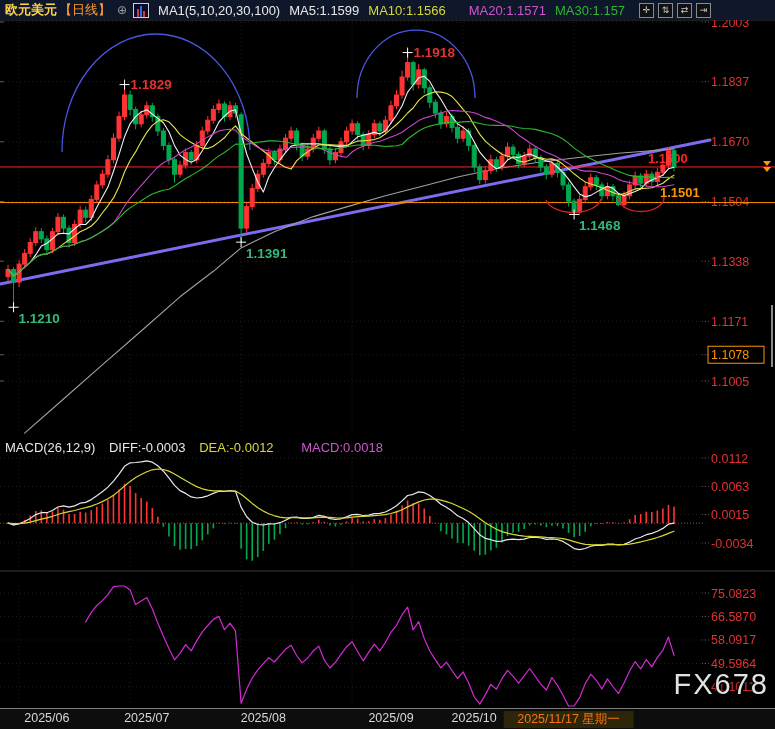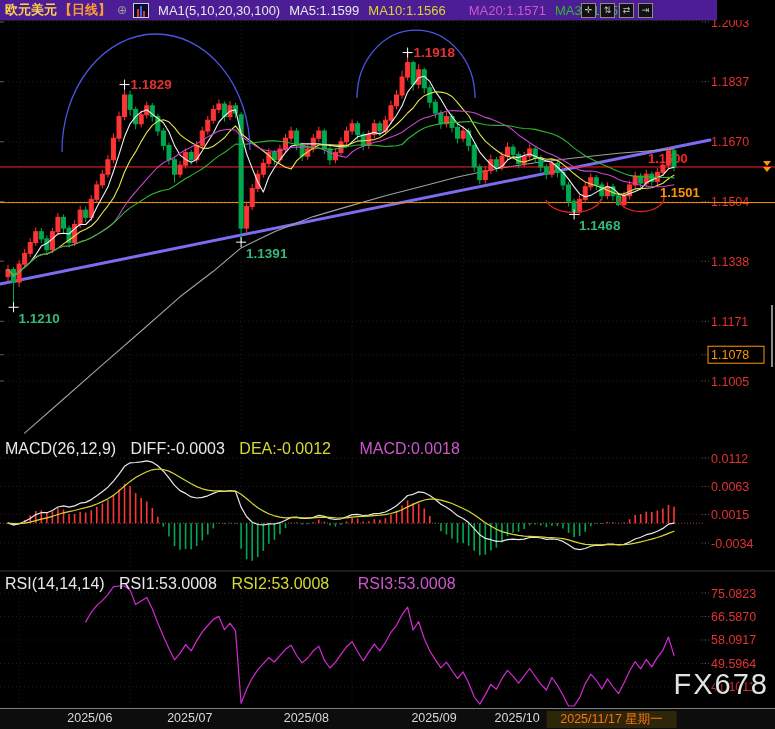--- a/index.html
+++ b/index.html
@@ -1,43 +1,43 @@
 <!DOCTYPE html>
 <html><head>
 <meta charset="utf-8">
 <style>
   html,body{margin:0;padding:0;background:#000;}
   #app{position:relative;width:775px;height:729px;background:#000;overflow:hidden;
        font-family:"Liberation Sans","DejaVu Sans",sans-serif;}
   
-  #topbar{position:absolute;left:0;top:0;width:717px;height:20px;background:#4c1d95;
+  #topbar{position:absolute;left:0;top:0;width:775px;height:20px;background:#0f172a;
           border-bottom:1px solid #1c1c1c;display:flex;align-items:center;font-size:13px;}
   #topbar .sym{color:#ffd24a;margin-left:5px;font-weight:bold;}
-  #topbar .per{color:#ff9d2e;margin-left:2px;font-weight:bold;}
+  #topbar .per{color:#ff9d2e;margin-left:2px;font-weight:normal;}
   #topbar .addico{color:#9a9a9a;margin-left:6px;font-size:12px;cursor:pointer;}
   #topbar .chartico{margin-left:6px;width:14px;height:13px;border:1px solid #cfcfcf;
           display:inline-flex;align-items:flex-end;justify-content:center;gap:1px;background:#0a0a2a;cursor:pointer;}
   #topbar .chartico i{display:block;width:2px;}
   .lg{margin-left:9px;white-space:nowrap;}
   .w{color:#e8e8e8;} .y{color:#d8d832;} .m{color:#cf55cf;padding-left:14px;} .g{color:#33b433;}
   #toolbar{position:absolute;right:64px;top:3px;display:flex;gap:4px;}
   .tbico{width:13px;height:13px;border:1px solid #8a8a8a;color:#c8c8c8;font-size:9px;
          line-height:12px;text-align:center;cursor:pointer;background:#111;}
   svg{position:absolute;left:0;display:block;}
   #svg-main{top:20px;}
   #svg-macd{top:435px;}
   #svg-rsi{top:572px;}
-  .hdr{position:absolute;left:5px;font-size:16px;white-space:nowrap;z-index:5;}
+  .hdr{position:absolute;left:5px;font-size:13px;white-space:nowrap;z-index:5;}
   #macd-hdr{top:440px;}
   #rsi-hdr{top:575px;}
   .hdr span{margin-right:10px;}
   
   #xaxis{position:absolute;left:0;top:708px;width:775px;height:21px;background:#0d0d0d;
          border-top:1px solid #7d7d7d;}
-  #xaxis .xl{position:absolute;top:2px;transform:translateX(-50%);font-size:12.5px;color:#d8d8d8;white-space:nowrap;margin-left:43px;}
+  #xaxis .xl{position:absolute;top:2px;transform:translateX(-50%);font-size:12.5px;color:#d8d8d8;white-space:nowrap;}
   #xaxis .xl.hl{color:#f97316;background:#2e2608;padding:0 14px;}
   #watermark{position:absolute;top:668px;right:6px;font-size:29px;letter-spacing:2px;color:#e2e2e2;
          z-index:6;text-shadow:1px 1px 0 #000,-1px -1px 0 #000,0 0 4px #000;}
 </style>
 </head>
 <body>
 
 <div id="app">
 
   <div id="topbar">
@@ -523,26 +523,20 @@
       <line x1="646.25" y1="523.2064" x2="646.25" y2="511.6433769752359" stroke="#ff3434" stroke-width="1.6"></line>
       <line x1="651.8" y1="523.2064" x2="651.8" y2="511.93532861928156" stroke="#ff3434" stroke-width="1.6"></line>
       <line x1="657.35" y1="523.2064" x2="657.35" y2="510.5624831543354" stroke="#ff3434" stroke-width="1.6"></line>
       <line x1="662.9" y1="523.2064" x2="662.9" y2="508.6185064245874" stroke="#ff3434" stroke-width="1.6"></line>
       <line x1="668.4499999999999" y1="523.2064" x2="668.4499999999999" y2="504.9655251604545" stroke="#ff3434" stroke-width="1.6"></line>
       <line x1="674" y1="523.2064" x2="674" y2="506.7907323794197" stroke="#ff3434" stroke-width="1.6"></line>
       <polyline points="8.0,523.2 13.6,524.8 19.1,523.8 24.6,521.5 30.2,518.4 35.8,514.6 41.3,512.7 46.9,512.7 52.4,510.5 57.9,507.0 63.5,505.9 69.0,507.1 74.6,505.9 80.1,503.2 85.7,502.4 91.3,499.6 96.8,495.8 102.3,491.8 107.9,487.1 113.5,481.1 119.0,474.1 124.5,466.3 130.1,462.8 135.6,462.5 141.2,461.9 146.8,460.9 152.3,462.2 157.8,465.8 163.4,471.2 168.9,477.8 174.5,485.4 180.0,490.6 185.6,493.4 191.2,496.9 196.7,498.0 202.3,497.4 207.8,495.8 213.3,493.4 218.9,491.2 224.4,491.5 230.0,490.7 235.5,491.3 241.1,507.1 246.7,516.8 252.2,522.2 257.8,524.5 263.3,525.0 268.8,523.9 274.4,524.0 279.9,522.7 285.5,520.2 291.1,517.4 296.6,517.2 302.1,518.4 307.7,518.5 313.3,517.3 318.8,515.4 324.3,516.4 329.9,518.6 335.4,519.5 341.0,518.8 346.6,516.9 352.1,514.6 357.6,514.3 363.2,515.5 368.8,515.2 374.3,513.6 379.8,513.4 385.4,512.0 390.9,509.2 396.5,505.7 402.1,500.9 407.6,495.5 413.1,494.3 418.7,491.9 424.3,492.7 429.8,495.5 435.3,499.5 440.9,504.2 446.4,507.2 452.0,511.1 457.6,515.7 463.1,518.5 468.6,522.6 474.2,528.6 479.8,534.8 485.3,538.4 490.8,539.7 496.4,541.4 501.9,541.2 507.5,539.6 513.0,539.1 518.6,539.7 524.1,539.1 529.7,537.5 535.3,537.2 540.8,538.0 546.4,539.4 551.9,538.9 557.4,539.5 563.0,541.4 568.5,544.8 574.1,548.6 579.6,549.6 585.2,548.5 590.8,546.2 596.3,545.1 601.9,545.3 607.4,544.1 612.9,544.1 618.5,545.0 624.0,544.3 629.6,542.1 635.1,539.0 640.7,537.3 646.3,534.7 651.8,533.4 657.4,531.2 662.9,528.4 668.4,524.2 674.0,523.1" fill="none" stroke="#e8e8e8" stroke-width="1.2" stroke-linejoin="round" stroke-linecap="round"></polyline>
       <polyline points="8.0,523.2 13.6,523.5 19.1,523.6 24.6,523.2 30.2,522.2 35.8,520.7 41.3,519.1 46.9,517.8 52.4,516.3 57.9,514.5 63.5,512.8 69.0,511.6 74.6,510.5 80.1,509.0 85.7,507.7 91.3,506.1 96.8,504.0 102.3,501.6 107.9,498.7 113.5,495.2 119.0,490.9 124.5,486.0 130.1,481.4 135.6,477.6 141.2,474.5 146.8,471.8 152.3,469.8 157.8,469.0 163.4,469.5 168.9,471.1 174.5,474.0 180.0,477.3 185.6,480.5 191.2,483.8 196.7,486.6 202.3,488.8 207.8,490.2 213.3,490.8 218.9,490.9 224.4,491.0 230.0,491.0 235.5,491.0 241.1,494.3 246.7,498.8 252.2,503.4 257.8,507.7 263.3,511.1 268.8,513.7 274.4,515.8 279.9,517.1 285.5,517.8 291.1,517.7 296.6,517.6 302.1,517.8 307.7,517.9 313.3,517.8 318.8,517.3 324.3,517.1 329.9,517.4 335.4,517.8 341.0,518.0 346.6,517.8 352.1,517.2 357.6,516.6 363.2,516.4 368.8,516.1 374.3,515.6 379.8,515.2 385.4,514.6 390.9,513.5 396.5,511.9 402.1,509.7 407.6,506.9 413.1,504.4 418.7,501.9 424.3,500.0 429.8,499.1 435.3,499.2 440.9,500.2 446.4,501.6 452.0,503.5 457.6,506.0 463.1,508.5 468.6,511.3 474.2,514.7 479.8,518.8 485.3,522.7 490.8,526.1 496.4,529.2 501.9,531.6 507.5,533.2 513.0,534.4 518.6,535.4 524.1,536.2 529.7,536.4 535.3,536.6 540.8,536.9 546.4,537.4 551.9,537.7 557.4,538.0 563.0,538.7 568.5,539.9 574.1,541.6 579.6,543.2 585.2,544.3 590.8,544.7 596.3,544.8 601.9,544.9 607.4,544.7 612.9,544.6 618.5,544.7 624.0,544.6 629.6,544.1 635.1,543.1 640.7,541.9 646.3,540.5 651.8,539.1 657.4,537.5 662.9,535.6 668.4,533.4 674.0,531.3" fill="none" stroke="#d8d832" stroke-width="1.2" stroke-linejoin="round" stroke-linecap="round"></polyline>
     </svg>
 
-  <div class="hdr" id="rsi-hdr">
-    <span class="w">RSI(14,14,14)</span>
-    <span class="w">RSI1:53.0008</span>
-    <span class="y">RSI2:53.0008</span>
-    <span class="m">RSI3:53.0008</span>
-  </div>
   <svg id="svg-rsi" width="775" height="136" viewBox="0 572 775 136">
       <line x1="19.1" y1="586" x2="19.1" y2="706" stroke="#1e1e1e" stroke-dasharray="1,3"></line>
       <line x1="130.1" y1="586" x2="130.1" y2="706" stroke="#1e1e1e" stroke-dasharray="1,3"></line>
       <line x1="241.1" y1="586" x2="241.1" y2="706" stroke="#1e1e1e" stroke-dasharray="1,3"></line>
       <line x1="352.09999999999997" y1="586" x2="352.09999999999997" y2="706" stroke="#1e1e1e" stroke-dasharray="1,3"></line>
       <line x1="463.09999999999997" y1="586" x2="463.09999999999997" y2="706" stroke="#1e1e1e" stroke-dasharray="1,3"></line>
       <line x1="574.1" y1="586" x2="574.1" y2="706" stroke="#1e1e1e" stroke-dasharray="1,3"></line>
       <line x1="0" y1="593" x2="705" y2="593" stroke="#1e1e1e" stroke-dasharray="1,3"></line>
       <line x1="702" y1="593" x2="709" y2="593" stroke="#5a5a5a" stroke-dasharray="1,2"></line>
       <text x="711" y="597.5" fill="#e23232" font-size="12.5">75.0823</text>

